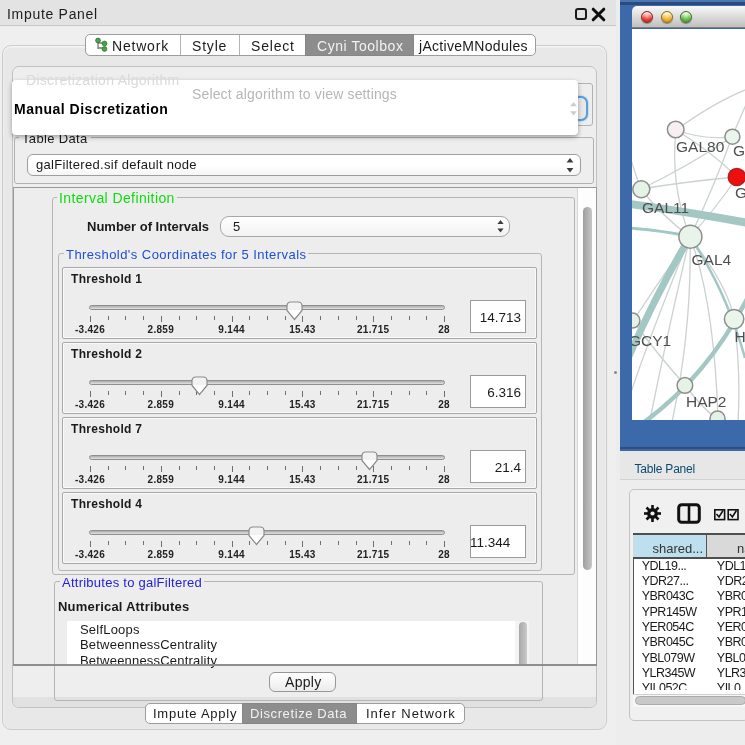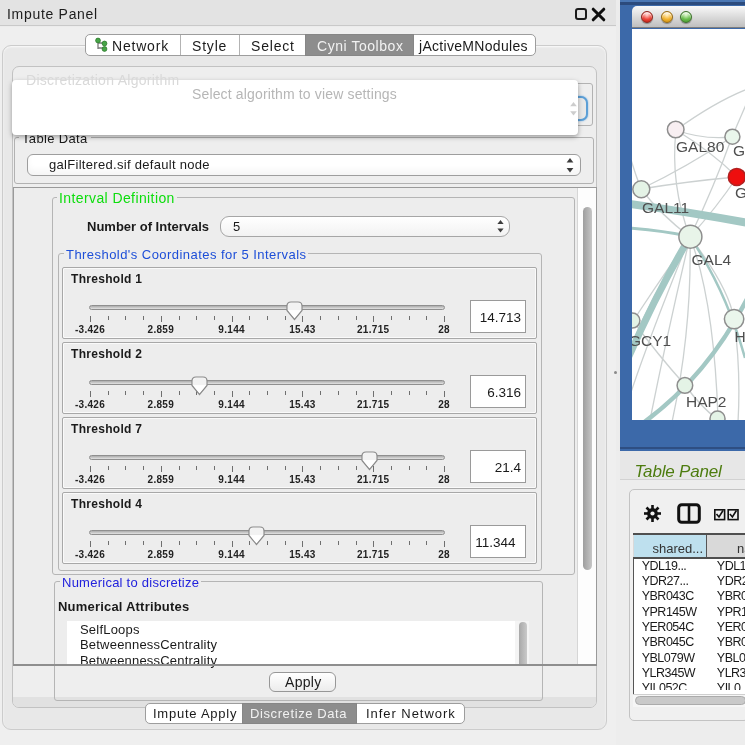--- a/index.html
+++ b/index.html
@@ -40,21 +40,21 @@
 <div class="t" style="left:317px;top:37.5px;font-size:14px;letter-spacing:0.55px;color:#f2f2f2;">Cyni Toolbox</div>
 <div class="t" style="left:419px;top:37.5px;font-size:14px;letter-spacing:0.3px;">jActiveMNodules</div>
 
 <div style="left:14px;top:83px;width:579px;height:43px;border:1px solid #b2b2b2;border-radius:3px;"></div>
 
 <div style="left:560px;top:96px;width:28px;height:25px;background:#e8e8e8;border:2.5px solid #5c9fd6;border-radius:7px;box-shadow:0 0 2px #7ab2e2;"></div>
 
 <div style="left:14px;top:137px;width:580px;height:47px;border:1px solid #b2b2b2;border-radius:3px;"></div>
 <div class="t" style="left:19px;top:131px;background:#eeeeee;padding:0 3px;font-size:13px;letter-spacing:0.35px;">Table Data</div>
 <div style="left:27px;top:154px;width:554px;height:22px;background:#ffffff;border:1px solid #9e9e9e;border-radius:6px;box-shadow:inset 0 -5px 6px rgba(0,0,0,0.04);"></div>
-<div class="t" style="left:49px;top:157px;font-size:13px;letter-spacing:0.3px;">galFiltered.sif default node</div>
+<div class="t" style="left:36px;top:157px;font-size:13px;letter-spacing:0.3px;">galFiltered.sif default node</div>
 <svg style="left:565px;top:158px;" width="10" height="15" viewBox="0 0 10 15">
  <path d="M5 0 L8.4 4.6 L1.6 4.6 Z" fill="#3c3c3c"></path>
       <path d="M5 14.5 L8.4 9.9 L1.6 9.9 Z" fill="#3c3c3c"></path>
 </svg>
 
 <div style="left:13px;top:187px;width:584px;height:478px;border:1px solid #9a9a9a;border-bottom:1.5px solid #8e8e8e;background:#ededed;"></div>
 
 <div style="left:577px;top:188px;width:19px;height:476px;background:#fdfdfd;border-left:1px solid #d6d6d6;"></div>
 <div style="left:583px;top:207px;width:8.5px;height:363px;background:linear-gradient(to right,#9e9e9e,#c6c6c6);border-radius:4.5px;"></div>
 
@@ -212,24 +212,24 @@
     <div class="t" style="left:231.6px;top:549.2px;transform:translateX(-50%);font-size:10px;font-weight:bold;letter-spacing:0.3px;color:#222;">9.144</div>
     <div class="t" style="left:302.4px;top:549.2px;transform:translateX(-50%);font-size:10px;font-weight:bold;letter-spacing:0.3px;color:#222;">15.43</div>
     <div class="t" style="left:373.2px;top:549.2px;transform:translateX(-50%);font-size:10px;font-weight:bold;letter-spacing:0.3px;color:#222;">21.715</div>
     <div class="t" style="left:444px;top:549.2px;transform:translateX(-50%);font-size:10px;font-weight:bold;letter-spacing:0.3px;color:#222;">28</div>
     <svg style="left:248.09999999999997px;top:525.7px;" width="17" height="20" viewBox="0 0 17 20">
       <path d="M1 5 Q1 1 5 1 L12 1 Q16 1 16 5 L16 9.5 L8.5 18.5 L1 9.5 Z" fill="#fcfcfc" stroke="#8a8a8a" stroke-width="1.2"></path>
       <path d="M2 9 L15 9 L15 5 Q15 2 12 2 L5 2 Q2 2 2 5 Z" fill="#f2f2f2"></path>
       <path d="M2.4 9.6 L8.5 17 L14.6 9.6" fill="#ffffff" stroke="none"></path>
     </svg>
     <div style="left:470px;top:525.2px;width:56px;height:33px;background:#fff;border:1px solid #9a9a9a;"></div>
-    <div class="t" style="left:470px;top:534.7px;width:51px;text-align:center;font-size:13.5px;">11.344</div>
+    <div class="t" style="left:470px;top:534.7px;width:51px;text-align:left;font-size:13.5px;">11.344</div>
 
 <div style="left:54px;top:581px;width:489px;height:120px;border:1px solid #b5b5b5;border-radius:3px;"></div>
-<div class="t" style="left:60px;top:575px;background:#ededed;padding:0 2px;font-size:13px;letter-spacing:0.25px;color:#2222dd;">Numerical to discretize</div>
+<div class="t" style="left:60px;top:575px;background:#ededed;padding:0 2px;font-size:13px;letter-spacing:0.25px;color:#2222dd;">Attributes to galFiltered</div>
 <div class="t" style="left:58px;top:599px;font-size:13px;font-weight:bold;letter-spacing:0.2px;">Numerical Attributes</div>
 <div style="left:67px;top:621px;width:462px;height:43px;background:#ffffff;"></div>
 <div class="t" style="left:80px;top:621.5px;font-size:13px;letter-spacing:0.2px;">SelfLoops</div>
 <div class="t" style="left:80px;top:637.2px;font-size:13px;letter-spacing:0.2px;">BetweennessCentrality</div>
 <div class="t" style="left:80px;top:652.9px;font-size:13px;letter-spacing:0.2px;">BetweennessCentrality</div>
 <div style="left:515px;top:621px;width:14px;height:43px;background:#f4f4f4;"></div>
 <div style="left:518.5px;top:622px;width:8.5px;height:42px;background:linear-gradient(to right,#a8a8a8,#c9c9c9);border-radius:4.5px 4.5px 0 0;"></div>
 
 <div style="left:13px;top:664px;width:584px;height:1.5px;background:#8e8e8e;"></div>
 
@@ -240,20 +240,21 @@
 <div style="left:241.7px;top:703px;width:115px;height:21px;background:#8d8d8d;border:1px solid #868686;"></div>
 <div class="t" style="left:153px;top:706px;font-size:13px;letter-spacing:0.75px;">Impute Apply</div>
 <div class="t" style="left:250px;top:706px;font-size:13px;letter-spacing:0.6px;color:#f2f2f2;">Discretize Data</div>
 <div class="t" style="left:366px;top:706px;font-size:13px;letter-spacing:0.95px;">Infer Network</div>
 
 <div style="left:614px;top:371px;width:3px;height:3px;border-radius:50%;background:#8a8a8a;"></div>
 
 <div style="left:11.5px;top:80px;width:566.5px;height:55px;background:#ffffff;border-radius:4px;box-shadow:0 2px 5px rgba(0,0,0,0.35);z-index:30;"></div>
 <div class="t" style="left:192px;top:86px;font-size:14px;letter-spacing:0.15px;color:#b6b6b6;z-index:31;">Select algorithm to view settings</div>
 <div class="t" style="left:26px;top:72px;font-size:14px;letter-spacing:0.3px;color:#d9d9d9;z-index:31;">Discretization Algorithm</div>
+<div class="t" style="left:14px;top:101px;font-size:14px;font-weight:bold;letter-spacing:0.5px;color:#000;z-index:31;">Manual Discretization</div>
 
 <svg style="left:569px;top:102px;z-index:32;" width="9" height="14" viewBox="0 0 9 14">
  <path d="M4.5 0 L7.8 4.3 L1.2 4.3 Z" fill="#cdcdcd"></path>
       <path d="M4.5 13.5 L7.8 9.2 L1.2 9.2 Z" fill="#cdcdcd"></path>
 </svg>
 
 <div style="left:620px;top:0;width:125px;height:451px;background:#3c69a9;"></div>
 <div style="left:620px;top:0;width:125px;height:2px;background:#4a77b4;"></div>
 <div style="left:620px;top:2px;width:125px;height:3px;background:#2c4b7d;"></div>
 <div style="left:620px;top:447px;width:125px;height:2px;background:#2e4e82;"></div>
@@ -316,21 +317,21 @@
   <text x="691.5" y="264.5">GAL4</text>
   <text x="629" y="346">GCY1</text>
   <text x="734.5" y="342">H</text>
   <text x="686" y="407">HAP2</text>
  </g>
 </svg>
 </div>
 
 <div style="left:616px;top:451px;width:129px;height:294px;background:#ededed;"></div>
 <div style="left:620px;top:451px;width:125px;height:29px;background:#e7e7e7;border-bottom:1px solid #d2d2d2;"></div>
-<div class="t" style="left:634.5px;top:462px;font-size:17px;letter-spacing:-0.2px;color:#4d7c0f;font-style:italic;">Table Panel</div>
+<div class="t" style="left:634.5px;top:462px;font-size:12px;letter-spacing:-0.2px;color:#0c4a6e;">Table Panel</div>
 
 <div style="left:629px;top:489px;width:120px;height:232px;background:#f0f0f0;border:1px solid #c3c3c3;border-radius:5px;"></div>
 
 <svg style="left:643px;top:504px;" width="19" height="19" viewBox="0 0 19 19">
  <g fill="#111">
         <circle cx="9.5" cy="9.5" r="5.4"></circle>
  <g stroke="#111" stroke-width="2.6">
   <line x1="9.5" y1="1" x2="9.5" y2="18"></line>
           <line x1="1" y1="9.5" x2="18" y2="9.5"></line>
   <line x1="3.5" y1="3.5" x2="15.5" y2="15.5"></line>

